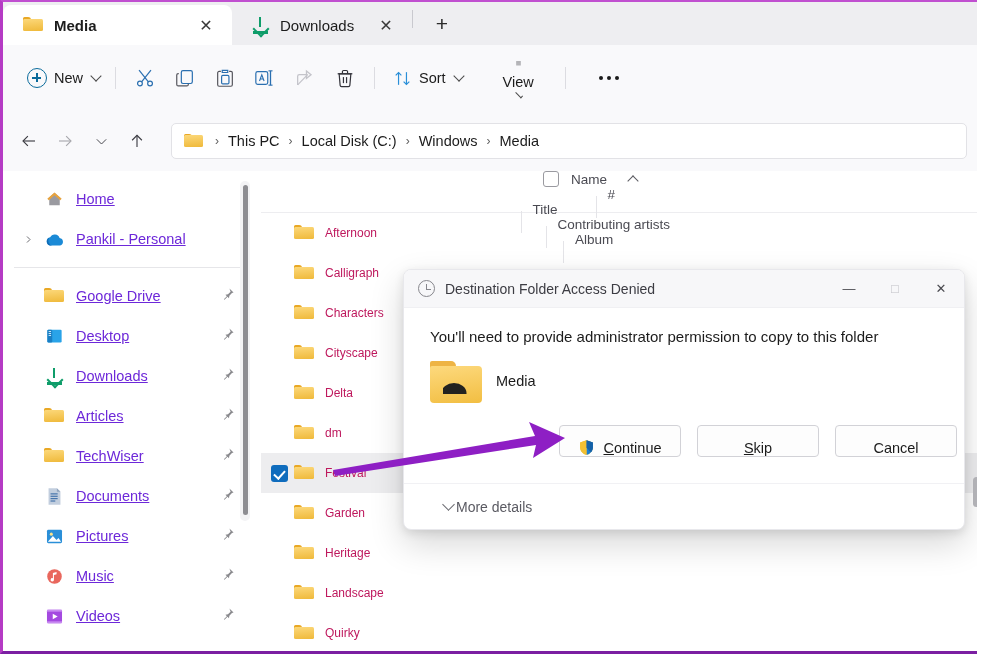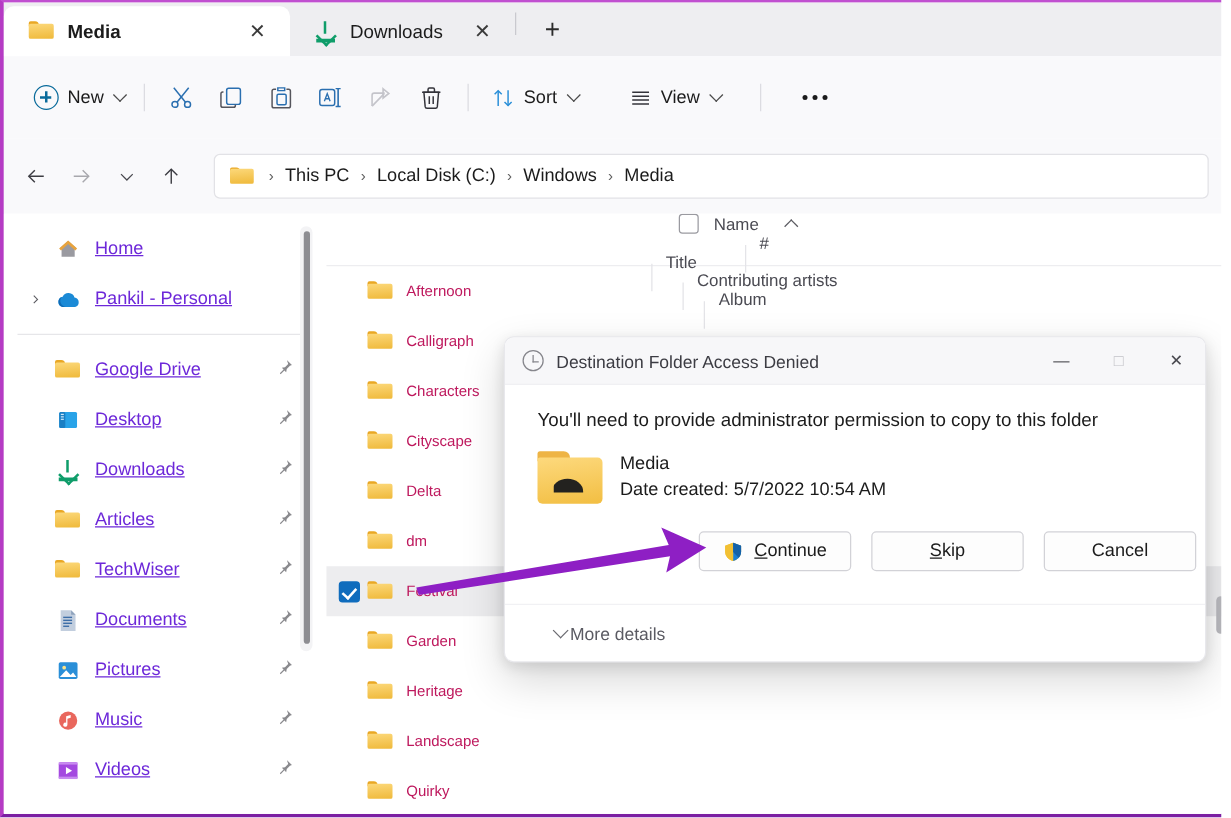--- a/index.html
+++ b/index.html
@@ -381,21 +381,21 @@
   .dlg-fdate { font-size: 14.5px; color: #1b1b1b; }
   .dlg-btns {
     display: flex; gap: 16px;
     margin-top: 22px; padding-left: 129px;
   }
   .dbtn {
     height: 32px; min-width: 122px;
     background: #fdfdfd;
     border: 1px solid #d2d2d7;
     border-radius: 4px;
-    display: flex; align-items: center; justify-content: center;
+    display: flex; align-items: flex-end; justify-content: center;
     gap: 8px;
     font-size: 14.5px; color: #1b1b1b;
   }
   .shield {
     width: 17px; height: 17px; position: relative; flex: 0 0 17px;
   }
   .shield svg { display: block; }
   .u { text-decoration: underline; }
   .dlg-foot {
     position: absolute; left: 0; bottom: 0;
@@ -501,21 +501,21 @@
     <div class="cmd-item">
       <svg width="19" height="19" viewBox="0 0 24 24" fill="none" stroke="#2a8fd8" stroke-width="1.5">
         <line x1="7" y1="20" x2="7" y2="4.5"></line>
           <path d="M3.4 8.1 L7 4.5 L10.6 8.1"></path>
         <line x1="17" y1="4" x2="17" y2="19.5"></line>
           <path d="M13.4 15.9 L17 19.5 L20.6 15.9"></path>
       </svg>
       <span>Sort</span>
       <span class="chev"></span>
     </div>
-    <div class="cmd-item" style="margin-left:22px;">
+    <div class="cmd-item" style="margin-left:22px;flex-direction:column;">
       <svg width="19" height="19" viewBox="0 0 24 24" stroke="#33333a" stroke-width="1.5">
         <line x1="3.5" y1="6" x2="20.5" y2="6"></line>
           <line x1="3.5" y1="10" x2="20.5" y2="10"></line>
         <line x1="3.5" y1="14" x2="20.5" y2="14"></line>
           <line x1="3.5" y1="18" x2="20.5" y2="18"></line>
       </svg>
       <span>View</span>
       <span class="chev"></span>
     </div>
 
@@ -846,21 +846,20 @@
       <div class="dlg-msg">You'll need to provide administrator permission to copy to this folder</div>
 
       <div class="dlg-file">
         <span class="bigfolder">
           <i class="bf-back"></i>
             <i class="bf-body"></i>
             <i class="bf-pic"></i>
         </span>
         <span class="dlg-filetext">
           <div class="dlg-fname">Media</div>
-          <div class="dlg-fdate">Date created: 5/7/2022 10:54 AM</div>
         </span>
       </div>
 
       <div class="dlg-btns">
         <div class="dbtn">
           <span class="shield">
             <svg width="17" height="17" viewBox="0 0 24 24">
               <path d="M12 1.8 L21 5 V11.5 C21 17 17 21 12 22.4 C7 21 3 17 3 11.5 V5 Z" fill="#f2c033"></path>
               <path d="M12 1.8 L21 5 V11.5 C21 17 17 21 12 22.4 Z" fill="#1b7fd4"></path>
               <path d="M12 1.8 L3 5 V11.5 C3 17 7 21 12 22.4 Z" fill="#f2c033"></path>

